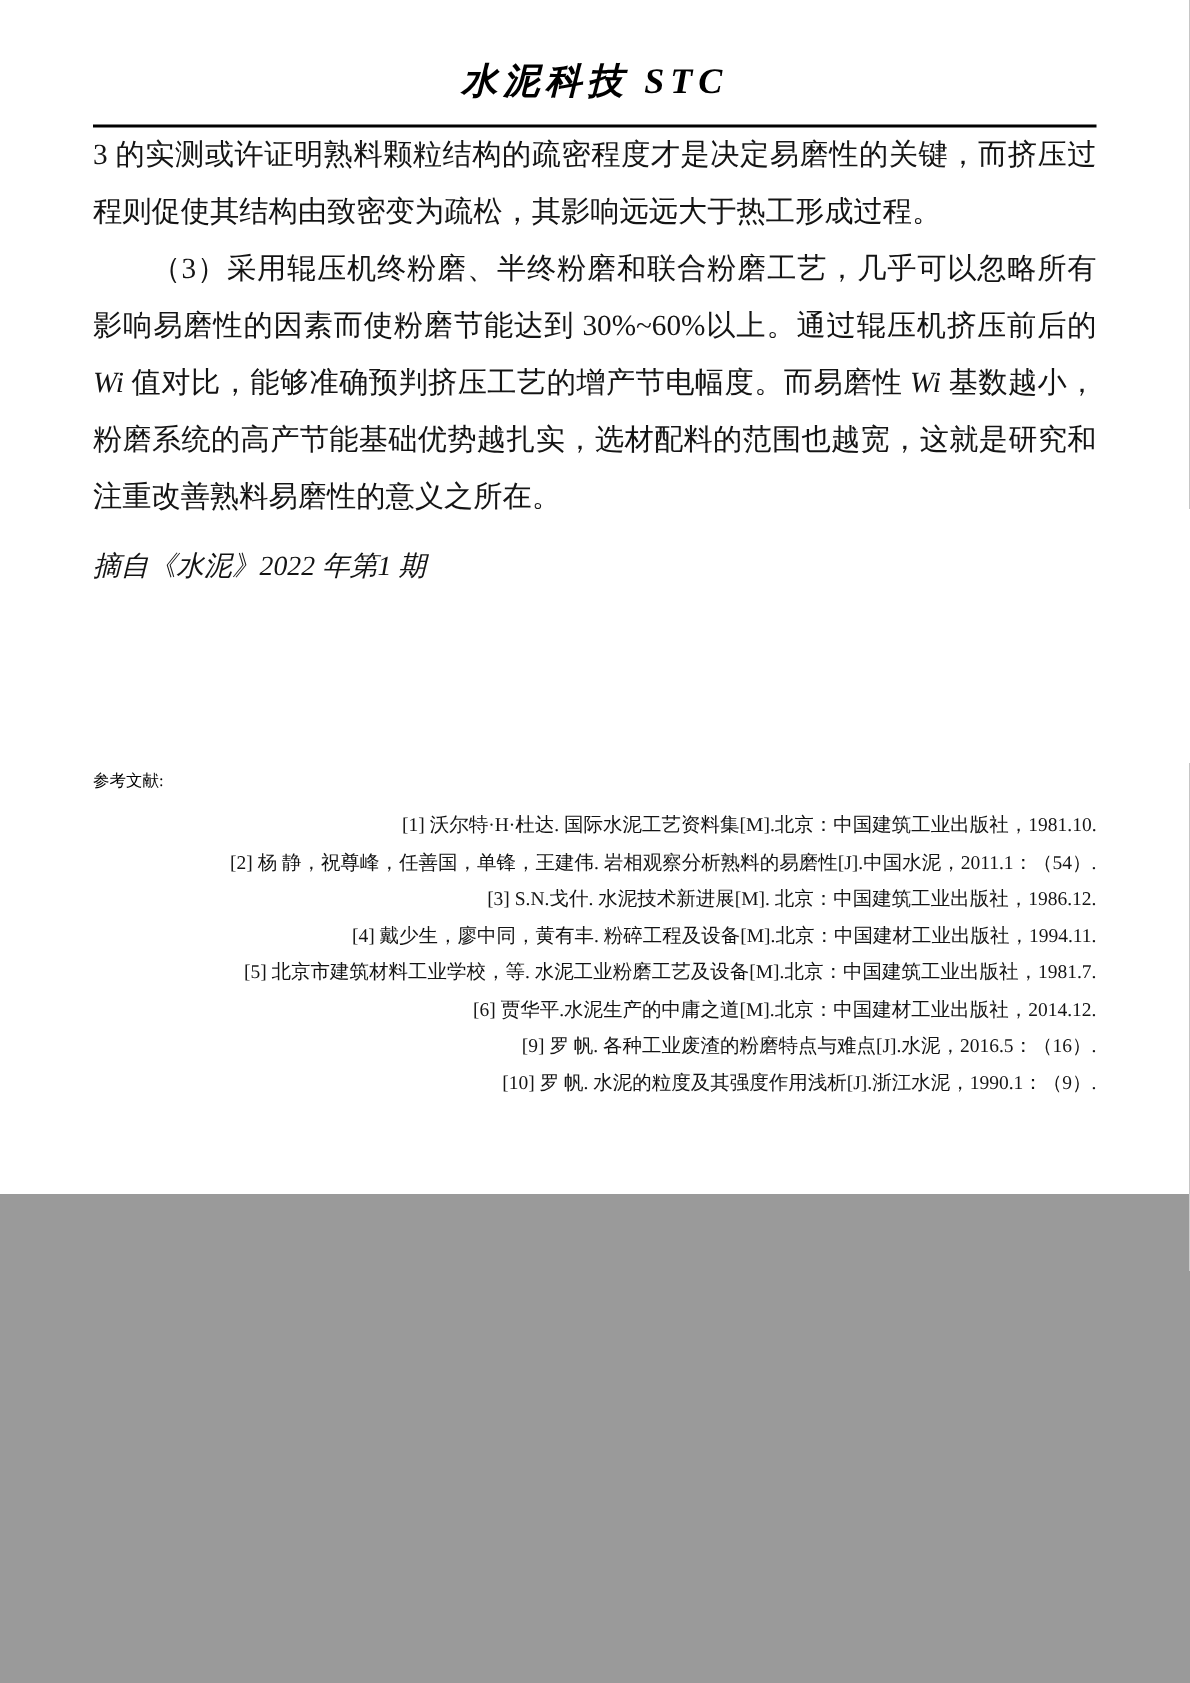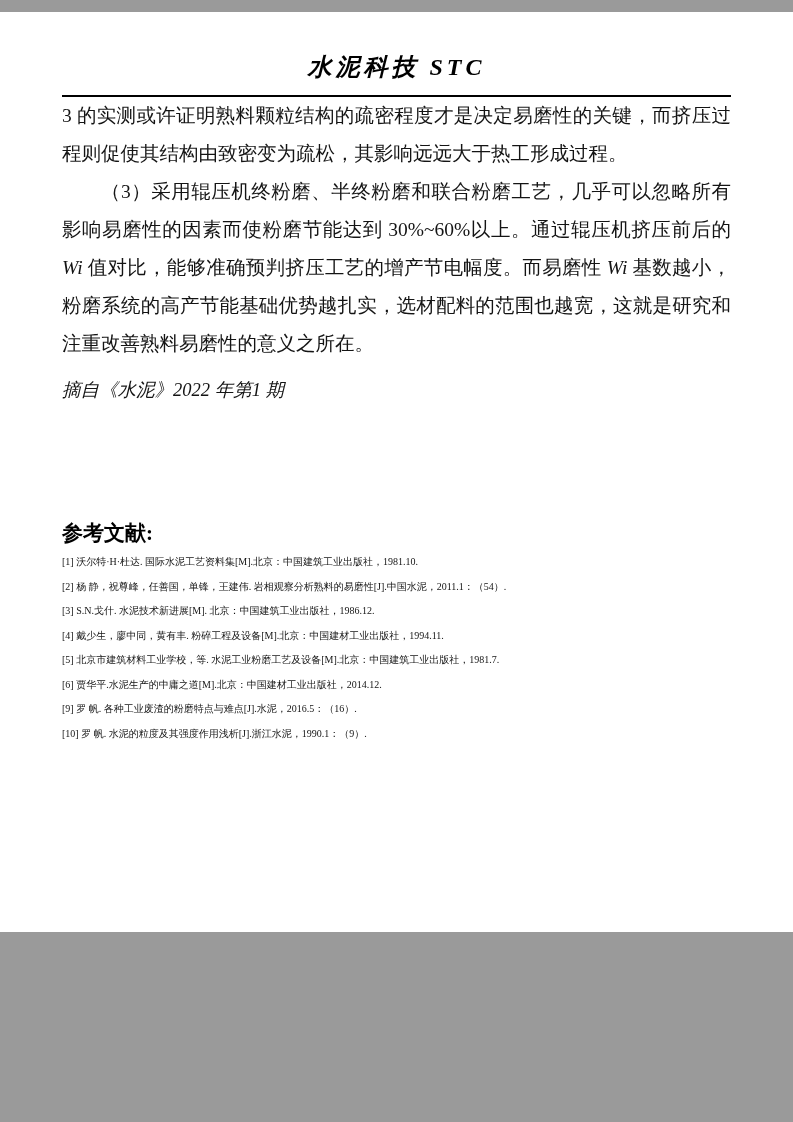--- a/index.html
+++ b/index.html
@@ -3,22 +3,22 @@
 <meta charset="utf-8">
 <style>
   html, body {
     margin: 0;
     padding: 0;
     background: #9a9a9a;
   }
   .page {
     position: relative;
     width: 793px;
-    height: 920px;
-    margin: 12px auto;
+    height: 796px;
+    margin: 0 auto;
     background: #ffffff;
     box-sizing: border-box;
     padding: 0 62px;
     color: #111111;
     font-family: "Liberation Serif", "DejaVu Serif", serif;
     overflow: hidden;
   }
   
   .journal-title {
     padding-top: 40px;
@@ -60,32 +60,33 @@
     font-size: 18.5px;
     font-style: italic;
     line-height: 30px;
     color: #141414;
   }
   
   .references {
     margin-top: 116px;
   }
   .ref-heading {
-    font-size: 21px;
-    font-weight: bold;
+    font-size: 11px;
+    font-weight: normal;
     line-height: 24px;
     margin-bottom: 5px;
     color: #000;
   }
   .ref-item {
-    font-size: 10px;
+    font-size: 13px;
     line-height: 24.5px;
     color: #141414;
     white-space: nowrap;
     overflow: hidden;
+    text-align: right;
   }
   
   .page-footer {
     position: absolute;
     left: 62px;
     right: 62px;
     top: 1054px;
   }
   .footer-rule {
     display: block;

